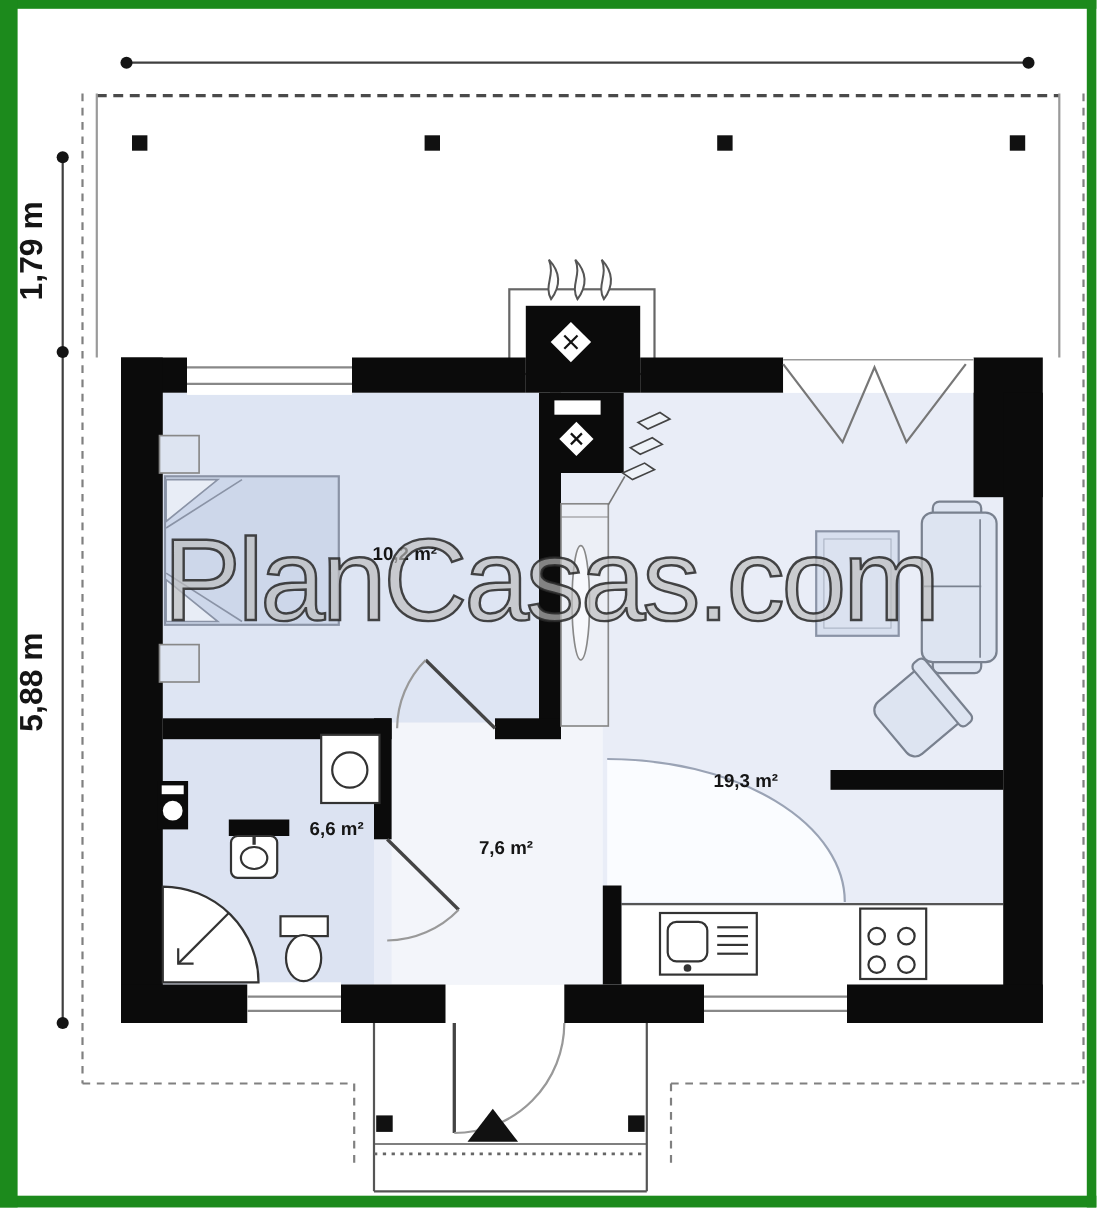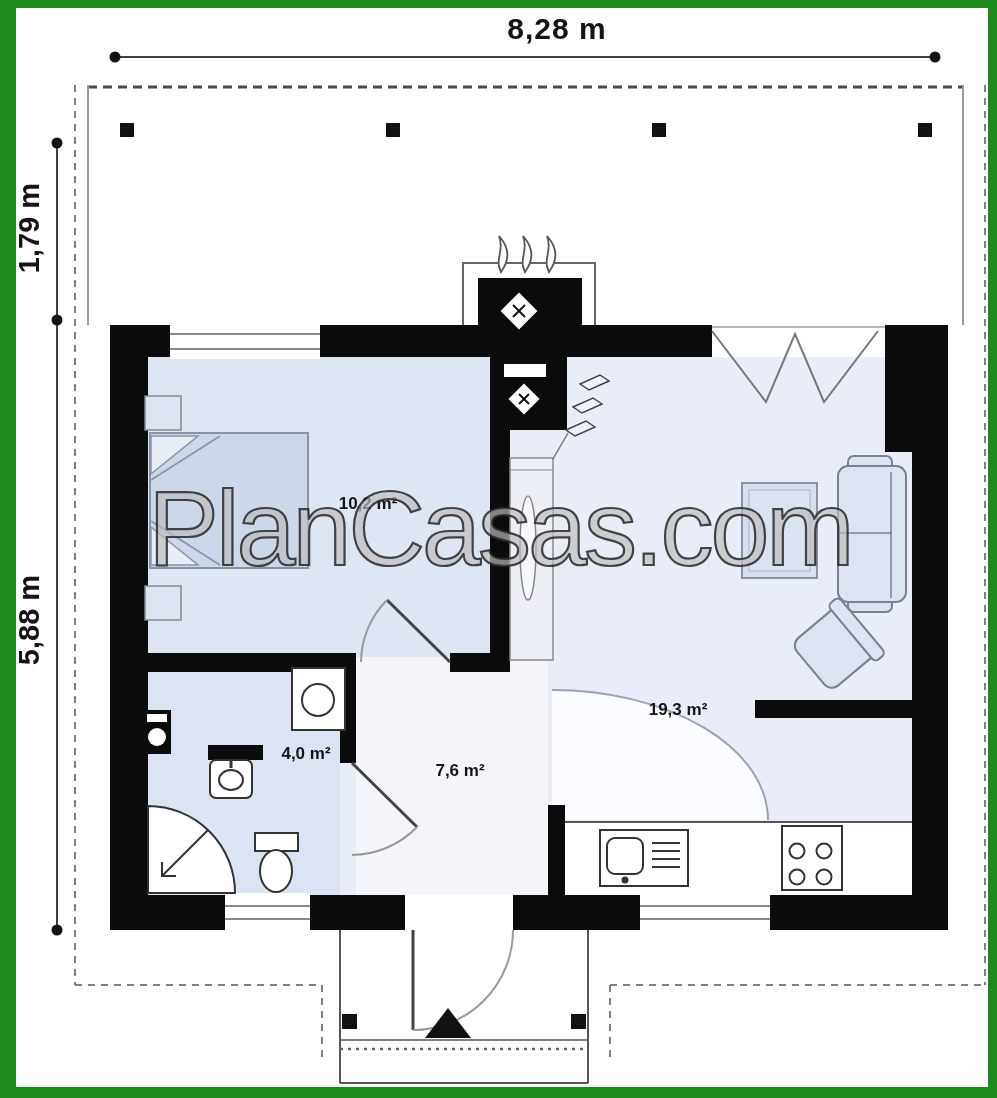--- a/index.html
+++ b/index.html
@@ -261,24 +261,23 @@
   </g>
 
   <g fill="#1c8a1c">
     <rect x="0" y="0" width="997" height="8"></rect>
     <rect x="0" y="1087" width="997" height="11"></rect>
     <rect x="0" y="0" width="16" height="1098"></rect>
     <rect x="988" y="0" width="9" height="1098"></rect>
   </g>
 </svg>
 
-<div class="lbl dim-top">8,28 m</div>
 <div class="lbl dim-left upper">1,79 m</div>
 <div class="lbl dim-left lower">5,88 m</div>
 
 <div class="lbl room-lbl room-bedroom">10,2 m²</div>
-<div class="lbl room-lbl room-bathroom">4,0 m²</div>
+<div class="lbl room-lbl room-bathroom">6,6 m²</div>
 <div class="lbl room-lbl room-hall">7,6 m²</div>
 <div class="lbl room-lbl room-living">19,3 m²</div>
 
 <div class="watermark">PlanCasas.com</div>
 
 </div>
 
 </body></html>

